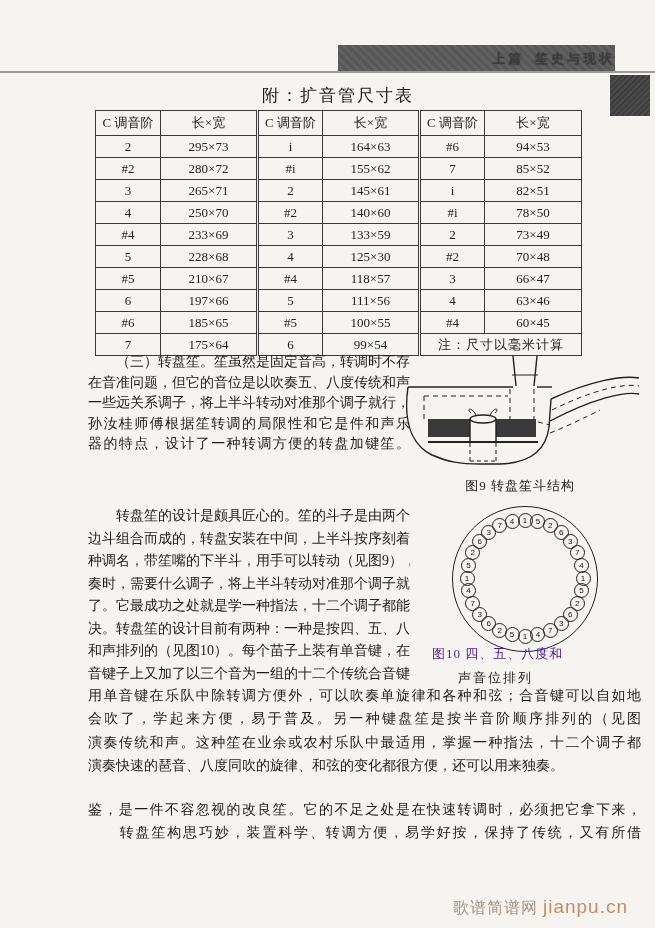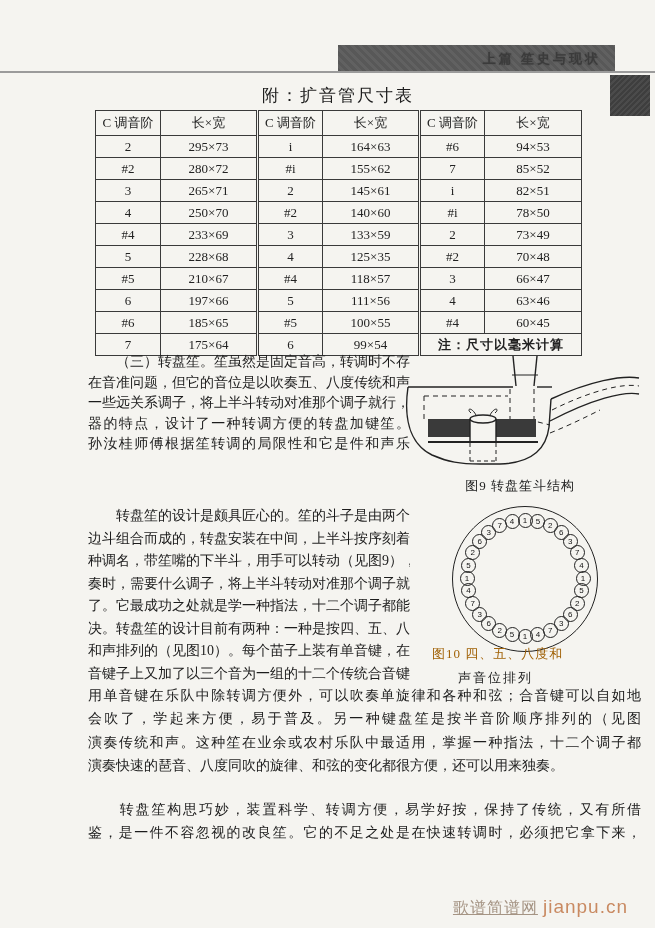--- a/index.html
+++ b/index.html
@@ -9,21 +9,21 @@
     font-family:"Liberation Serif","DejaVu Serif",serif;
     color:#1c1c1c;
   }
   .abs{position:absolute;}
 
   
   .banner{
     left:338px;top:45px;width:277px;height:27px;
     background:repeating-linear-gradient(45deg,#585858 0 3px,#616161 3px 6px);
     display:flex;align-items:center;justify-content:flex-end;
-    padding-right:14px;box-sizing:border-box;
+    box-sizing:border-box;font-family:Liberation Mono, monospace;
   }
   .banner span{
     color:#3b3b3b;font-size:13px;font-weight:bold;letter-spacing:3px;
     text-shadow:0 0 2px #4a4a4a;
   }
   .top-rule{left:0;top:71px;width:655px;height:2px;background:#9b9b9b;}
   .corner-block{
     left:610px;top:75px;width:40px;height:41px;
     background:repeating-linear-gradient(135deg,#3e3e3e 0 2px,#4b4b4b 2px 4px);
   }
@@ -40,21 +40,21 @@
   }
   .size-table th,.size-table td{
     border:1px solid #3a3a3a;text-align:center;padding:0;
     height:21px;font-weight:normal;color:#222;
     overflow:hidden;white-space:nowrap;
   }
   .size-table th{height:24px;}
   .size-table .grp{border-left:3px double #3a3a3a;}
   .size-table col.c-note{width:65px;}
   .size-table col.c-size{width:97px;}
-  .size-table .note-cell{letter-spacing:1px;font-weight:bold;}
+  .size-table .note-cell{letter-spacing:1px;}
 
   
   .para{position:absolute;}
   .para .line{
     font-size:14px;
     text-align:justify;text-align-last:justify;
     overflow:hidden;white-space:nowrap;
   }
   .para .line.last{text-align-last:left;}
   #p1{left:88px;top:352px;width:322px;}
@@ -75,29 +75,29 @@
   .fig10-wrap{left:452px;top:506px;width:148px;height:148px;}
   .fig10-outer{
     position:absolute;left:0;top:0;width:144px;height:144px;
     border:1.6px solid #222;border-radius:50%;
   }
   .note-circle{
     position:absolute;width:13px;height:13px;border:1px solid #222;
     border-radius:50%;font-size:8px;line-height:13px;text-align:center;
     color:#111;font-family:"Liberation Sans","DejaVu Sans",sans-serif;
   }
-  .fig10-cap1{left:432px;top:645px;width:200px;font-size:13px;letter-spacing:1px;color:#a16207;}
+  .fig10-cap1{left:432px;top:645px;width:200px;font-size:13px;letter-spacing:1px;color:#4c1d95;}
   .fig10-cap2{left:458px;top:669px;width:200px;font-size:13px;letter-spacing:2px;color:#222;}
 
   
   .footer{
     left:0;top:896px;width:628px;text-align:right;
     font-size:16px;letter-spacing:1px;
   }
-  .footer .site-name{color:#a59484;text-decoration:underline;}
+  .footer .site-name{color:#a59484;}
   .footer .site-url{color:#c98a62;font-family:"Liberation Sans","DejaVu Sans",sans-serif;font-size:19px;}
 </style>
 </head>
 <body>
 
 <div class="abs banner">
   <span>上篇  笙史与现状</span>
 </div>
 <div class="abs top-rule"></div>
 <div class="abs corner-block"></div>
@@ -161,21 +161,21 @@
         <td>233×69</td>
         <td class="grp">3</td>
         <td>133×59</td>
         <td class="grp">2</td>
         <td>73×49</td>
       </tr>
       <tr>
         <td>5</td>
         <td>228×68</td>
         <td class="grp">4</td>
-        <td>125×35</td>
+        <td>125×30</td>
         <td class="grp">#2</td>
         <td>70×48</td>
       </tr>
       <tr>
         <td>#5</td>
         <td>210×67</td>
         <td class="grp">#4</td>
         <td>118×57</td>
         <td class="grp">3</td>
         <td>66×47</td>
@@ -203,42 +203,42 @@
         <td>99×54</td>
         <td colspan="2" class="grp note-cell">注：尺寸以毫米计算</td>
       </tr>
     </tbody>
 </table>
 
 <div id="p1" class="para">
     <div class="line">　　（三）转盘笙。笙虽然是固定音高，转调时不存</div>
     <div class="line">在音准问题，但它的音位是以吹奏五、八度传统和声</div>
     <div class="line">一些远关系调子，将上半斗转动对准那个调子就行，和</div>
+    <div class="line">孙汝桂师傅根据笙转调的局限性和它是件和声乐</div>
     <div class="line">器的特点，设计了一种转调方便的转盘加键笙。</div>
-    <div class="line">孙汝桂师傅根据笙转调的局限性和它是件和声乐</div>
   </div>
 <div id="p2a" class="para">
     <div class="line">　　转盘笙的设计是颇具匠心的。笙的斗子是由两个半</div>
     <div class="line">边斗组合而成的，转盘安装在中间，上半斗按序刻着各</div>
     <div class="line">种调名，带笙嘴的下半斗，用手可以转动（见图9），演</div>
     <div class="line">奏时，需要什么调子，将上半斗转动对准那个调子就行</div>
     <div class="line">了。它最成功之处就是学一种指法，十二个调子都能解</div>
     <div class="line">决。转盘笙的设计目前有两种：一种是按四、五、八度</div>
     <div class="line">和声排列的（见图10）。每个苗子上装有单音键，在单</div>
     <div class="line">音键子上又加了以三个音为一组的十二个传统合音键。</div>
   </div>
 <div id="p2b" class="para">
     <div class="line">用单音键在乐队中除转调方便外，可以吹奏单旋律和各种和弦；合音键可以自如地</div>
     <div class="line">会吹了，学起来方便，易于普及。另一种键盘笙是按半音阶顺序排列的（见图</div>
     <div class="line">演奏传统和声。这种笙在业余或农村乐队中最适用，掌握一种指法，十二个调子都</div>
     <div class="line last">演奏快速的琶音、八度同吹的旋律、和弦的变化都很方便，还可以用来独奏。</div>
   </div>
 <div id="p3" class="para">
+    <div class="line">鉴，是一件不容忽视的改良笙。它的不足之处是在快速转调时，必须把它拿下来，</div>
     <div class="line">　　转盘笙构思巧妙，装置科学、转调方便，易学好按，保持了传统，又有所借</div>
-    <div class="line">鉴，是一件不容忽视的改良笙。它的不足之处是在快速转调时，必须把它拿下来，</div>
   </div>
 
 <svg class="abs fig9-svg" width="240" height="120" viewBox="0 0 240 120">
   <g stroke="#222" fill="none" stroke-width="1.4">
 
     <path d="M113,1 L116,31"></path>
     <path d="M137,1 L134,31"></path>
     <path d="M112,20 L138,20" stroke-width="1"></path>
 
     <path d="M8,32 H113"></path>

